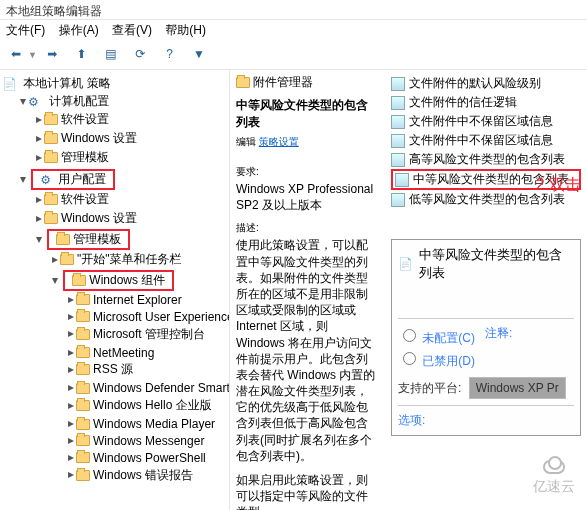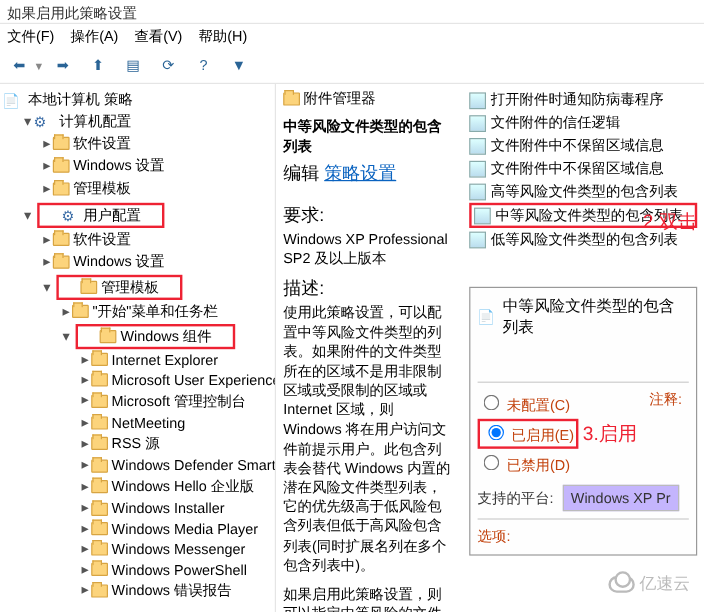--- a/index.html
+++ b/index.html
@@ -20,58 +20,58 @@
   .tree { list-style:none; padding:0; margin:0; }
   .tree ul { list-style:none; padding-left:16px; margin:0; }
   .tree li { white-space:nowrap; padding:1px 0; }
   .glyph { display:inline-block; width:10px; color:#555; text-align:center; }
   .ficon { display:inline-block; width:16px; height:14px; vertical-align:middle; margin-right:2px; }
   .folder{ display:inline-block; width:14px; height:11px; background:#fcd47c; border:1px solid #d7a442; border-radius:1px; vertical-align:middle; margin-right:3px; position:relative;}
   .folder:before{ content:""; position:absolute; top:-3px; left:0; width:6px; height:3px; background:#fcd47c; border:1px solid #d7a442; border-bottom:none;}
   .gear { color:#3e6fa8; }
   .label{ vertical-align:middle; }
 
-  .boxA { border:2px solid #e23; padding:0 18px; display:inline-block; }
+  .boxA { border:2px solid #e23; padding:0 7px; display:inline-block; }
   .numBlock { color:#e23; font-size:16px; }
 
   
   .mid h2 { font-size:12px; margin:2px 0 4px; }
   .mid .head { display:flex; align-items:center; gap:0; margin-bottom:6px;}
-  .mid .sect { font-size:15px; margin-bottom:2px; }
+  .mid .sect { font-size:10px; margin-bottom:2px; }
   .mid .link { color:#0a63c0; text-decoration:underline; }
   .mid p { margin:2px 0 8px; line-height:1.35; }
 
   
   .right .rhead { font-size:12px; margin-bottom:6px; }
   .rlist { padding:0; margin:0; list-style:none;}
   .rlist li { padding:1px 0; }
   .rlist li .ricon { display:inline-block; width:14px; height:14px; vertical-align:middle; margin-right:4px; border:1px solid #8aa; background:linear-gradient(#dff,#bde);}
   .rlist li.sel { border:2px solid #e23; padding:0 2px; }
   .numRight { position:absolute; color:#e23; font-size:16px; }
 
   .dlg { border:1px solid #999; margin-top:30px; background:#fefefe; padding:6px 6px 6px 6px; }
   .dlgHead { display:flex; align-items:center; gap:6px; margin-bottom:8px; }
   .prevnext { height:22px; }
   .dlgTitle { font-size:13px; }
   .hr { border-top:1px solid #ccc; margin:6px 0; }
   .radiorow { padding:1px 0;}
-  .smallLbl { color:#c2410c;}
+  .smallLbl { color:#3b82f6;}
   .boxB { border:2px solid #e23; display:inline-block; padding:0 2px;}
 
   
-  .wm { position:absolute; right:12px; bottom:14px; color:#bbb; font-size:14px; display:flex; align-items:center; gap:4px; }
+  .wm { position:absolute; right:12px; bottom:14px; color:#bbb; font-size:14px; display:flex; align-items:center; gap:4px;flex-direction:column; }
   .cloud{ width:22px; height:14px; border:2px solid #bbb; border-radius:8px; position:relative;}
   .cloud:before{content:"";position:absolute;width:10px;height:10px;border:2px solid #bbb;border-radius:50%;top:-6px;left:3px;background:#fff;}
   .platline { color:#333; margin:6px 0 0 0;}
-  .platbox { display:inline-block; border:1px solid #bbb; height:22px; line-height:20px; padding:0 6px; background:#c4b5fd; margin-left:4px; }
+  .platbox { display:inline-block; border:1px solid #bbb; height:22px; line-height:20px; padding:0 6px; background:#a3a3a3; margin-left:4px; }
 </style>
 </head>
 <body>
 
-<div class="titlebar">如果启用此策略设置</div>
+<div class="titlebar">本地组策略编辑器</div>
 <div class="menubar">
   <span>文件(F)</span>
   <span>操作(A)</span>
   <span>查看(V)</span>
   <span>帮助(H)</span>
 </div>
 <div class="toolbar">
   <span class="ico">⬅</span><span class="arrow">▼</span>
   <span class="ico">➡</span>
   <span class="ico">⬆</span>
@@ -113,21 +113,20 @@
                     <span class="glyph">▾</span>
                     <span class="boxA"><span class="folder"></span><span class="label">Windows 组件</span></span>
                     <ul id="comp-list">
                         <li><span class="glyph">▸</span><span class="folder"></span><span class="label">Internet Explorer</span></li>
                         <li><span class="glyph">▸</span><span class="folder"></span><span class="label">Microsoft User Experience Virtu</span></li>
                         <li><span class="glyph">▸</span><span class="folder"></span><span class="label">Microsoft 管理控制台</span></li>
                         <li><span class="glyph">▸</span><span class="folder"></span><span class="label">NetMeeting</span></li>
                         <li><span class="glyph">▸</span><span class="folder"></span><span class="label">RSS 源</span></li>
                         <li><span class="glyph">▸</span><span class="folder"></span><span class="label">Windows Defender SmartScreen</span></li>
                         <li><span class="glyph">▸</span><span class="folder"></span><span class="label">Windows Hello 企业版</span></li>
-                        <li><span class="glyph">▸</span><span class="folder"></span><span class="label">Windows Installer</span></li>
                         <li><span class="glyph">▸</span><span class="folder"></span><span class="label">Windows Media Player</span></li>
                         <li><span class="glyph">▸</span><span class="folder"></span><span class="label">Windows Messenger</span></li>
                         <li><span class="glyph">▸</span><span class="folder"></span><span class="label">Windows PowerShell</span></li>
                         <li><span class="glyph">▸</span><span class="folder"></span><span class="label">Windows 错误报告</span></li>
                       </ul>
                   </li>
                 </ul>
               </li>
             </ul>
           </li>
@@ -151,21 +150,21 @@
     <p>Windows XP Professional SP2 及以上版本</p>
     <div class="sect">描述:</div>
     <p>使用此策略设置，可以配置中等风险文件类型的列表。如果附件的文件类型所在的区域不是用非限制区域或受限制的区域或 Internet 区域，则 Windows 将在用户访问文件前提示用户。此包含列表会替代 Windows 内置的潜在风险文件类型列表，它的优先级高于低风险包含列表但低于高风险包含列表(同时扩展名列在多个包含列表中)。</p>
     <p>如果启用此策略设置，则可以指定中等风险的文件类型。</p>
     
     
   </div>
 
   <div class="right">
     <ul class="rlist" id="rlist">
-        <li><span class="ricon"></span><span class="label">打开附件时通知防病毒程序</span></li>
+        <li><span class="ricon"></span><span class="label">文件附件的默认风险级别</span></li>
         <li><span class="ricon"></span><span class="label">文件附件的信任逻辑</span></li>
         <li><span class="ricon"></span><span class="label">文件附件中不保留区域信息</span></li>
         <li><span class="ricon"></span><span class="label">文件附件中不保留区域信息</span></li>
         <li><span class="ricon"></span><span class="label">高等风险文件类型的包含列表</span></li>
         <li class="sel"><span class="ricon"></span><span class="label">中等风险文件类型的包含列表</span></li>
         <li><span class="ricon"></span><span class="label">低等风险文件类型的包含列表</span></li>
       </ul>
     <span class="numRight" style="top:105px; right:6px;">2.双击</span>
 
     <div class="dlg">
@@ -173,26 +172,20 @@
         <span>📄</span>
         <span class="dlgTitle">中等风险文件类型的包含列表</span>
       </div>
       <div class="prevnext"></div>
       <div class="hr"></div>
 
       <div style="display:flex; gap:10px;">
         <div>
           <div class="radiorow">
             <label><input type="radio" name="st" style=""> <span class="smallLbl">未配置(C)</span></label>
-          </div>
-          <div class="radiorow">
-            <span class="boxB">
-              <label><input type="radio" name="st" checked="" style=""> <span class="smallLbl">已启用(E)</span></label>
-            </span>
-            <span class="numBlock">3.启用</span>
           </div>
           <div class="radiorow">
             <label><input type="radio" name="st" style=""> <span class="smallLbl">已禁用(D)</span></label>
           </div>
         </div>
         <div>
           <div class="smallLbl">注释:</div>
         </div>
       </div>
 

